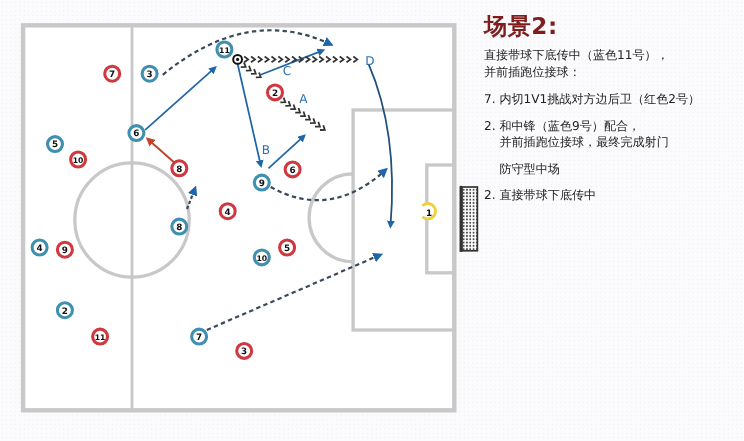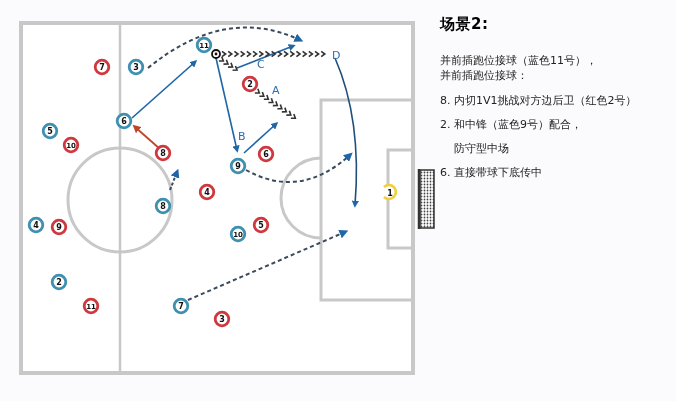--- a/index.html
+++ b/index.html
@@ -6,22 +6,22 @@
     body {
       width: 676px; height: 401px; overflow: hidden; position: relative;
       background-color: #fbfbfd;
       background-image: radial-gradient(#e6e6ec 0.6px, transparent 0.7px);
       background-size: 4px 4px;
       font-family: "DejaVu Sans", sans-serif;
     }
     #pitch { position: absolute; left: 0; top: 0; }
     .panel { position: absolute; left: 440px; top: 14px; width: 236px; }
     .title {
-      font-size: 15px; color: #000000; font-weight: bold; letter-spacing: 0.5px;
-      margin: 0 0 19px 0; height: 20px; line-height: 20px;
+      font-size: 21px; color: #7f1d1d; font-weight: bold; letter-spacing: 0.5px;
+      margin: 0 0 9px 0; height: 20px; line-height: 20px;
     }
     .intro { font-size: 11px; color: #222; line-height: 15px; margin-bottom: 10px; }
     .intro div { white-space: nowrap; }
     .opt { font-size: 11px; color: #222; line-height: 15px; margin-bottom: 9px; }
     .opt div { white-space: nowrap; }
     .opt .cont { padding-left: 14px; }
   </style>
 </head>
 <body>
 
@@ -197,28 +197,29 @@
 
   <g>
     <path d="M384,187 A7,7 0 1 1 384,197" fill="#fff" stroke="#f0cf3a" stroke-width="2.6"></path>
     <text x="390" y="196" text-anchor="middle" font-family="DejaVu Sans, sans-serif" font-weight="bold" font-size="8" fill="#111">1</text>
   </g>
 </svg>
 
 <div class="panel">
   <div class="title">场景2:</div>
   <div class="intro">
-    <div>并前插跑位接球（蓝色11号），</div>
+    <div>直接带球下底传中（蓝色11号），</div>
     <div>并前插跑位接球：</div>
   </div>
   <div class="opt">
-    <div>8. 内切1V1挑战对方边后卫（红色2号）</div>
+    <div>7. 内切1V1挑战对方边后卫（红色2号）</div>
   </div>
   <div class="opt">
     <div>2. 和中锋（蓝色9号）配合，</div>
+    <div class="cont">并前插跑位接球，最终完成射门</div>
   </div>
   <div class="opt">
     <div class="cont">防守型中场</div>
   </div>
   <div class="opt">
-    <div>6. 直接带球下底传中</div>
+    <div>2. 直接带球下底传中</div>
   </div>
 </div>
 
 </body></html>

